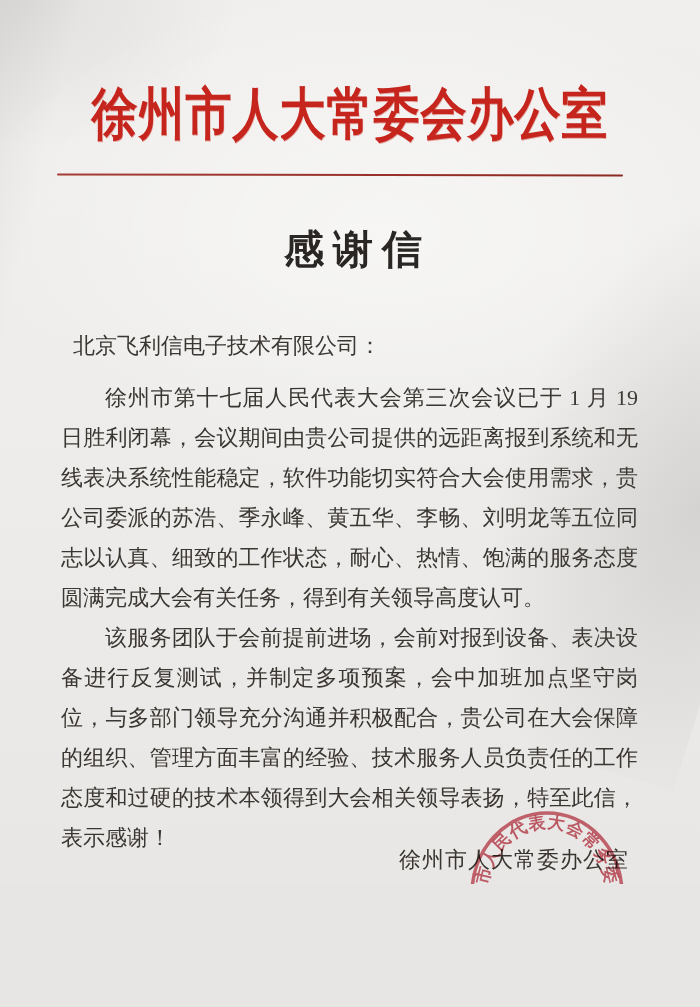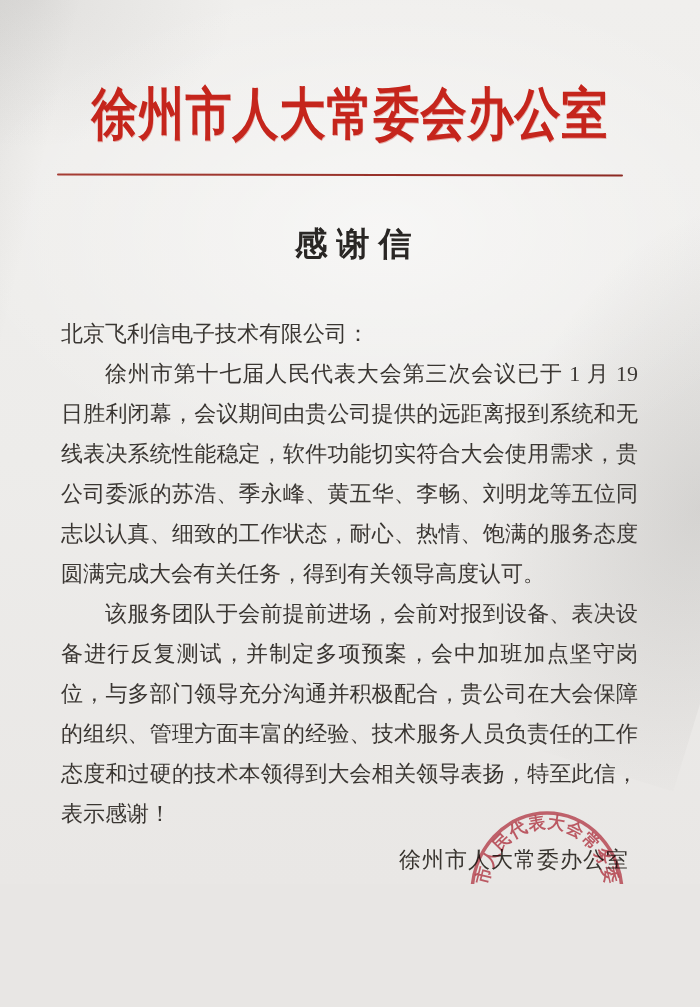--- a/index.html
+++ b/index.html
@@ -68,37 +68,37 @@
   }
 
   .letter-title {
     position: absolute;
     top: 222px;
     left: 0;
     width: 100%;
     box-sizing: border-box;
     padding-left: 15px;           
     text-align: center;
-    font-size: 33px;
+    font-size: 40px;
     font-weight: 700;
     letter-spacing: 9px;
     color: #292624;
   }
 
   .body-text {
     position: absolute;
     top: 314px;
     left: 61px;
     width: 577px;
     font-size: 22px;
     line-height: 40px;
     color: #3a3632;
     text-align: justify;
   }
-  .salutation { margin: 0; }
+  .salutation { margin: 12px; }
   .para { margin: 0; text-indent: 2em; }
 
   .sign-block {
     position: absolute;
     top: 836px;
     left: 0;
     width: 629px;
     text-align: right;
     font-size: 22px;
     color: #38342f;

